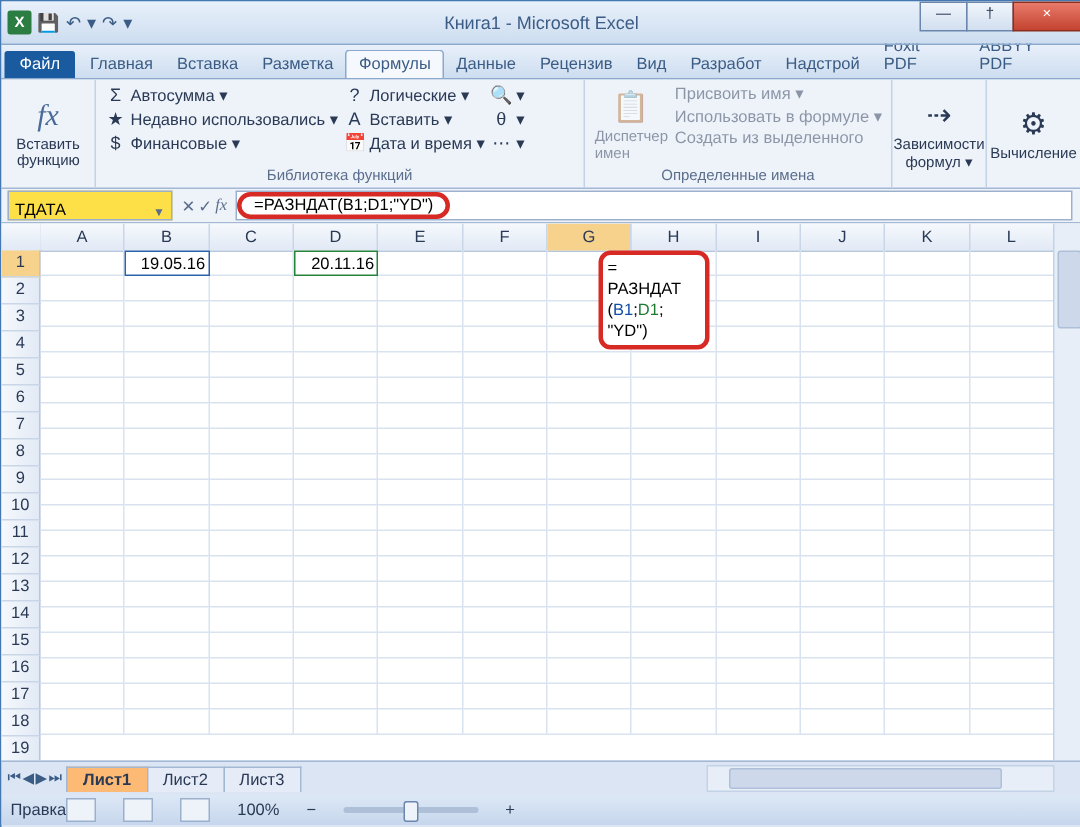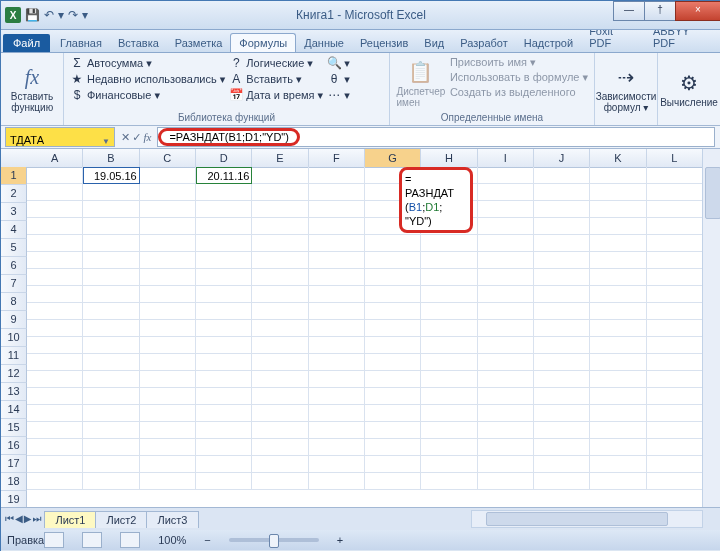--- a/index.html
+++ b/index.html
@@ -43,21 +43,21 @@
 .cell.bl{border:1px solid #2a62ac;background:#fff}
 .cell.gr{border:1px solid #27823a;background:#fff}
 .editbox{position:absolute;border:3px solid #d82a24;border-radius:8px;background:#fff;font-size:11px;padding:2px 3px;line-height:14px;box-shadow:0 0 0 1px #fff inset}
 .editbox .blue{color:#1250a8}
 .editbox .green{color:#1f7a32}
 .vsb{position:absolute;right:0;top:0;width:18px;height:100%;background:#e8eef8;border-left:1px solid #c2d2e7}
 .vsb .thumb{position:absolute;top:18px;left:2px;width:14px;height:50px;background:#cdd9eb;border:1px solid #aebfd8;border-radius:2px}
 .sheettabs{height:22px;background:#dbe5f3;display:flex;align-items:center;border-top:1px solid #a3b8d4;position:relative}
 .sheettabs .nav{display:flex;gap:1px;padding:0 4px;color:#3b5c85;font-size:10px}
 .sheettabs .st{padding:2px 10px;font-size:11px;color:#2a3a55;background:#e5ecf7;border:1px solid #a3b8d4;border-bottom:none;margin-left:-1px}
-.sheettabs .st.active{background:#fef9c3;font-weight:normal}
+.sheettabs .st.active{background:#fdba74;font-weight:bold}
 .sheettabs .hsb{position:absolute;right:18px;top:2px;width:230px;height:16px;background:#e8eef8;border:1px solid #c2d2e7}
 .sheettabs .hsb .thumb{position:absolute;left:14px;top:1px;width:180px;height:12px;background:#cdd9eb;border:1px solid #aebfd8;border-radius:2px}
 .status{height:20px;background:linear-gradient(#dde8f6,#c6d6ec);display:flex;align-items:center;padding:0 6px;color:#2a3a55;font-size:11px;justify-content:flex-start}
 .status .right{display:flex;align-items:center;gap:18px}
 .status .vbtn{width:18px;height:14px;border:1px solid #9ab0cc;background:#eef3fa}
 .status .slider{width:90px;height:4px;background:#aebfd8;position:relative;border-radius:2px}
 .status .slider .th{position:absolute;left:40px;top:-4px;width:8px;height:12px;background:#eef3fa;border:1px solid #6a86ac;border-radius:2px}
 .corner{position:absolute;top:0;left:0;width:26px;height:18px;background:linear-gradient(#f6f9fd,#e1e9f5);border-right:1px solid #b5c6dd;border-bottom:1px solid #b5c6dd}
 </style>
 </head>

